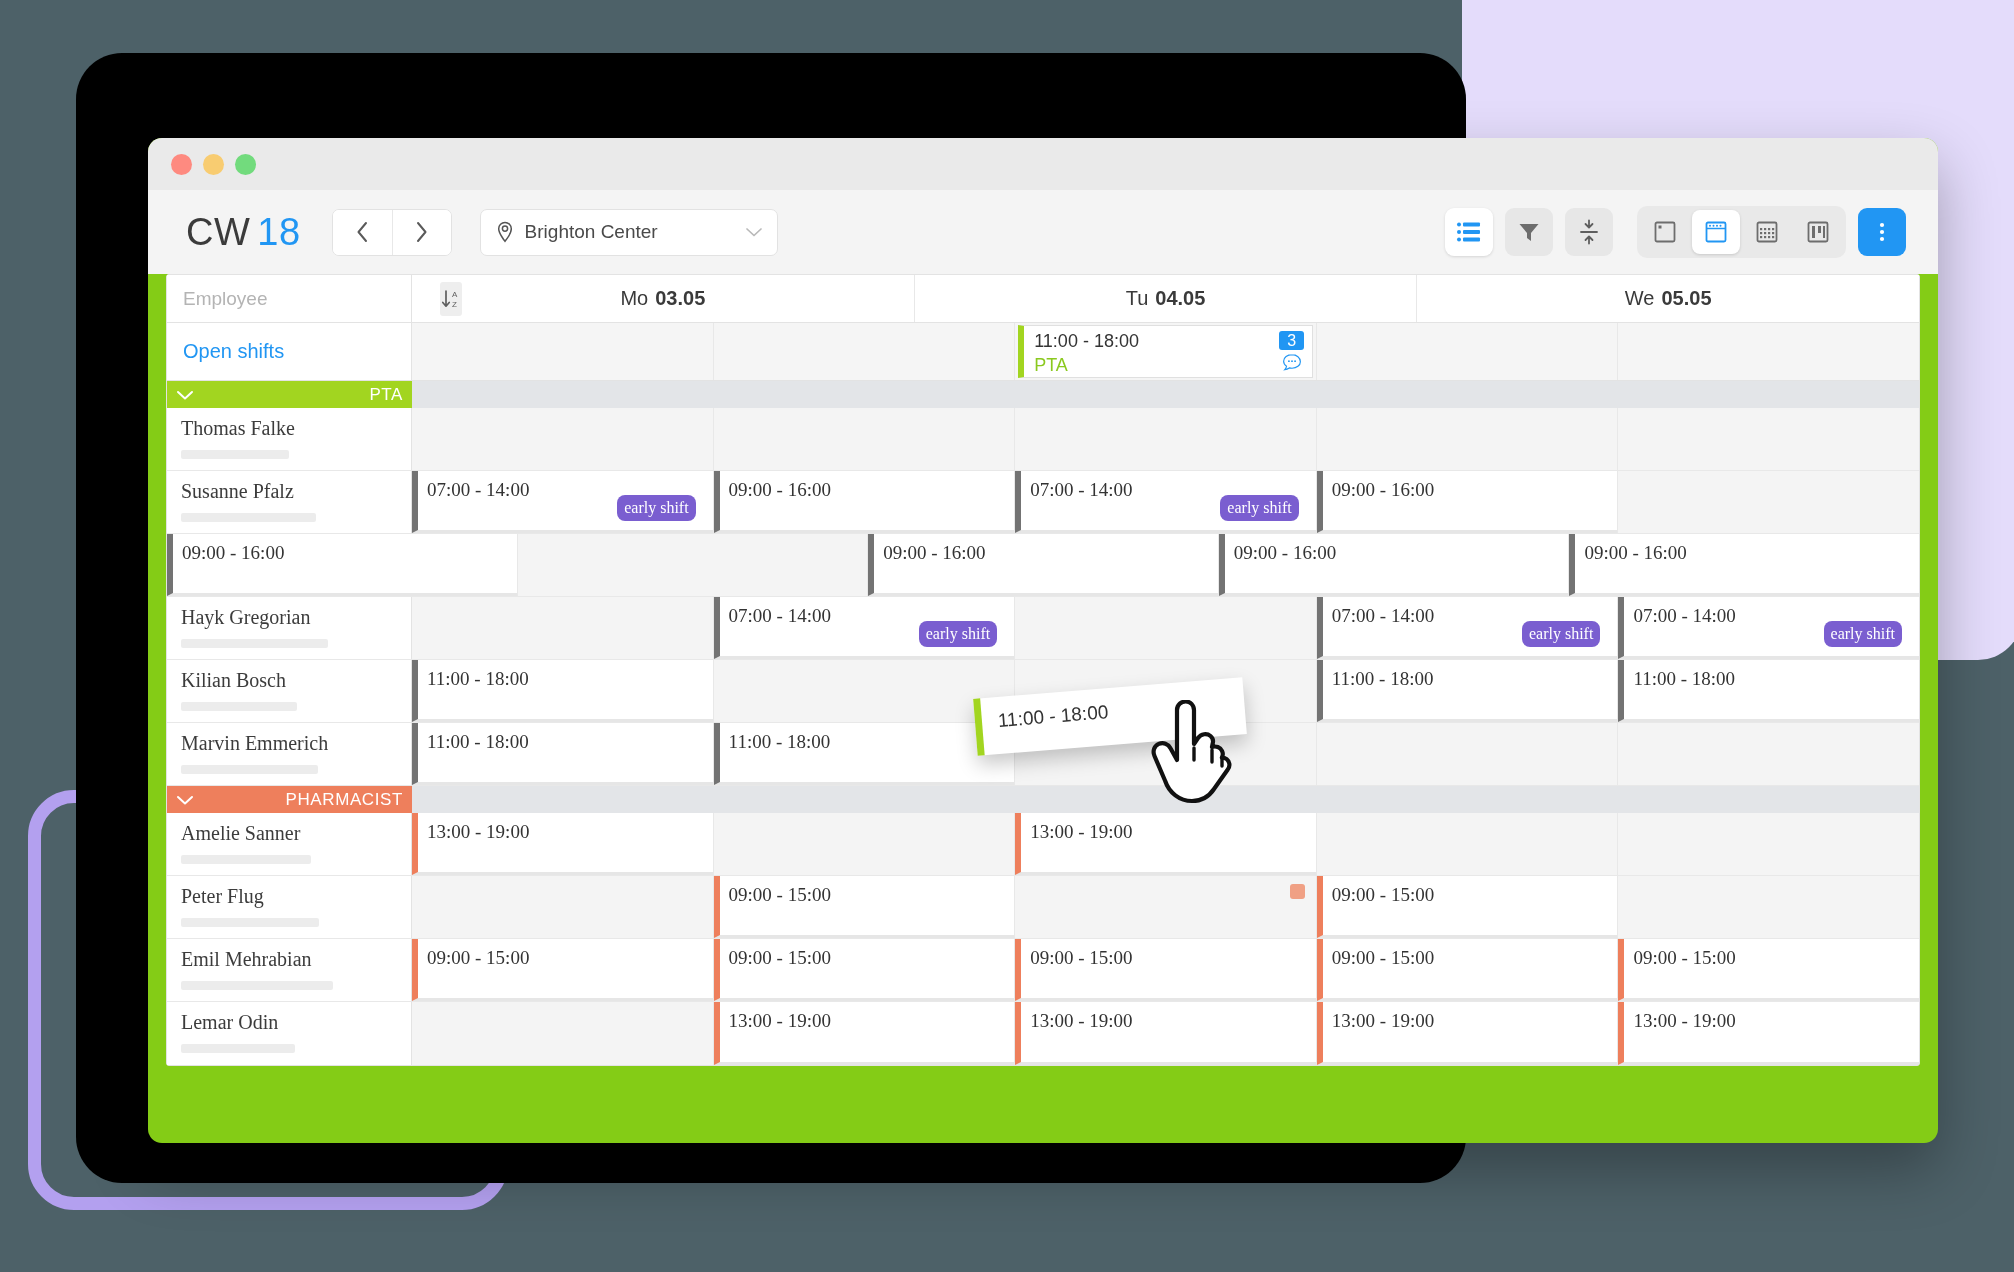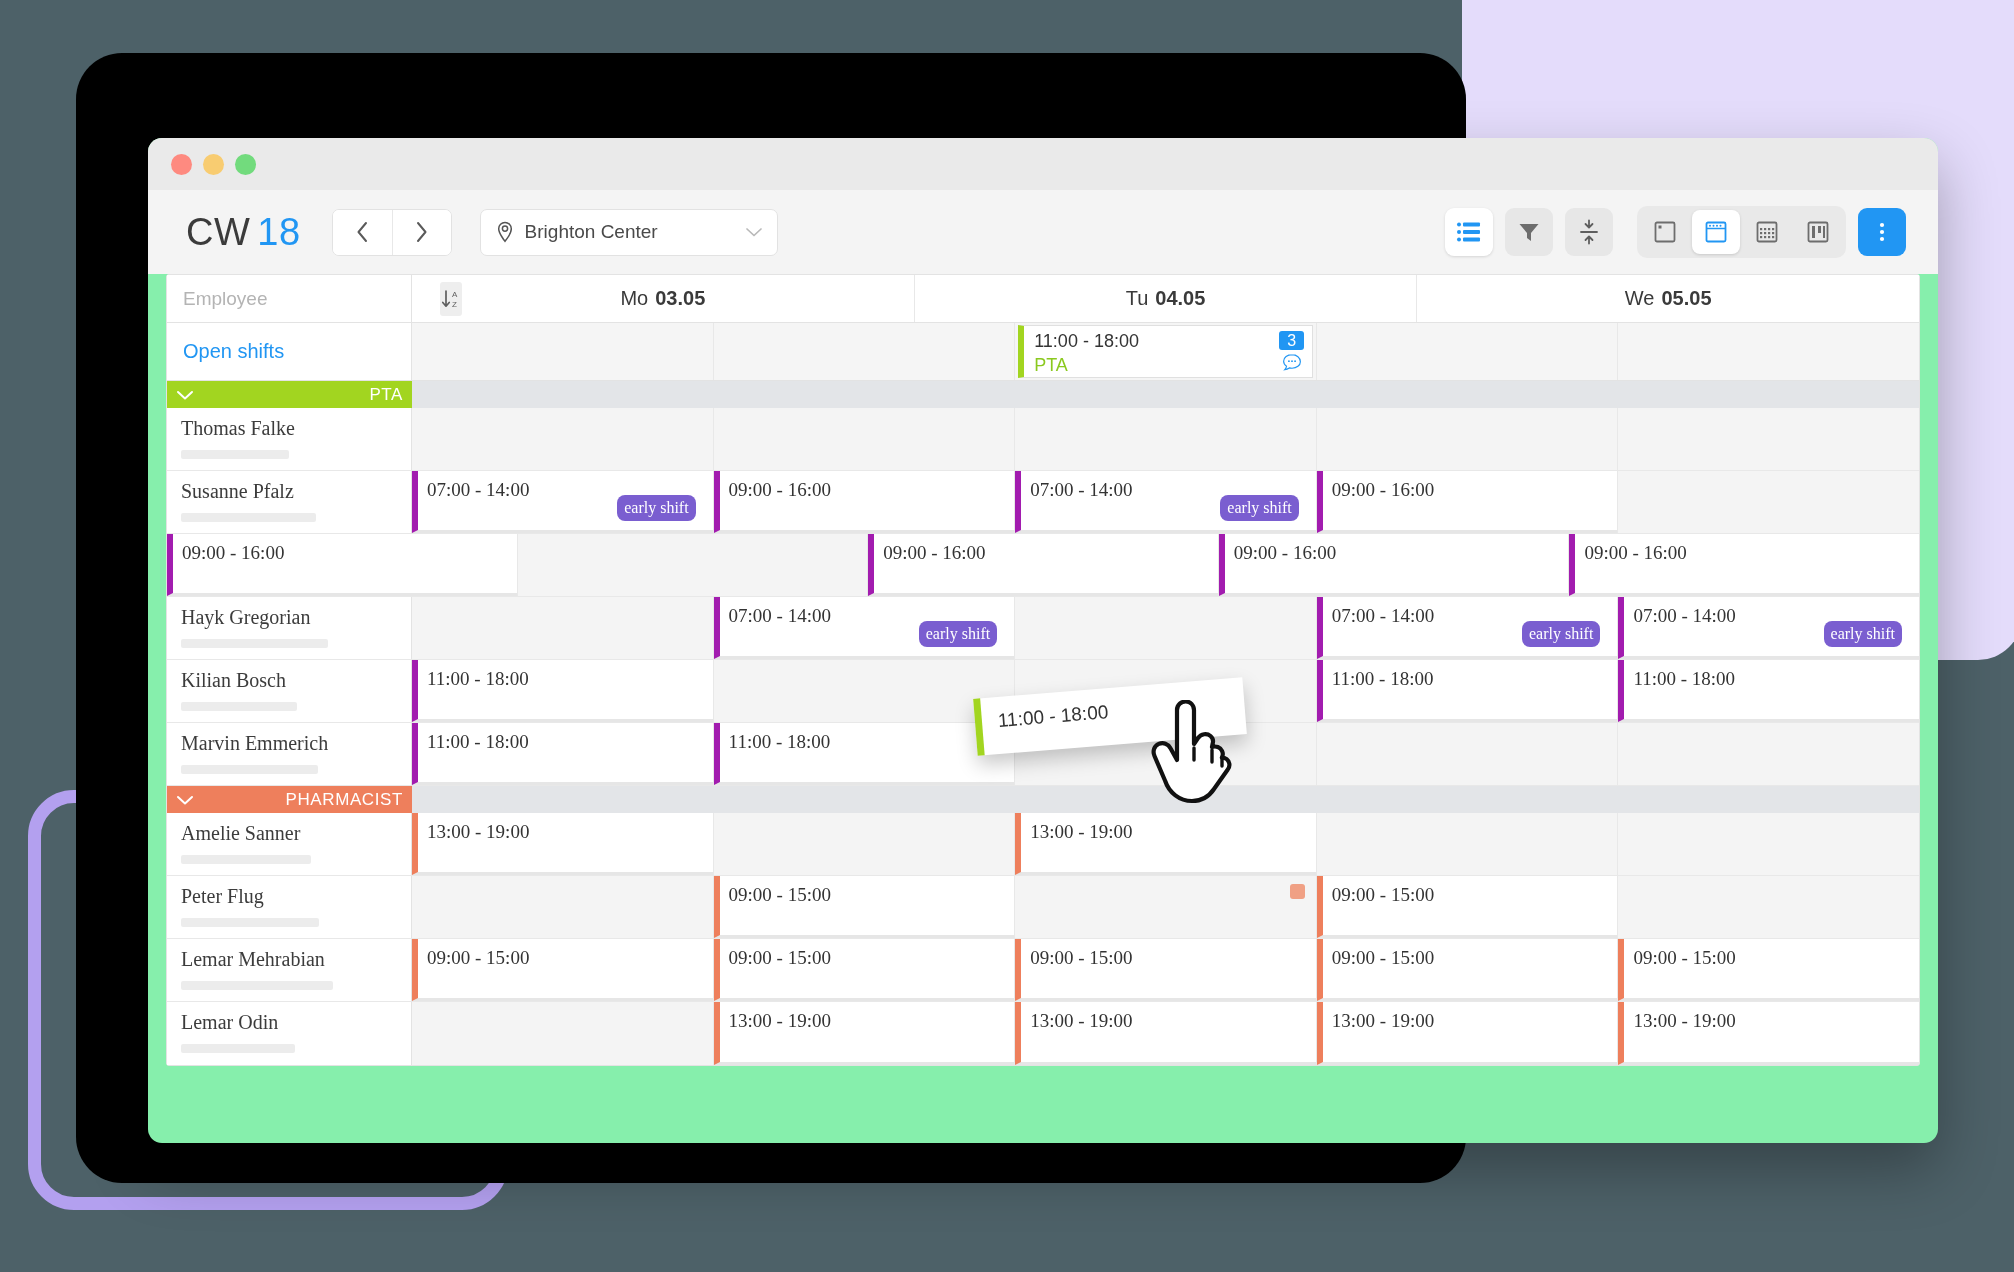--- a/index.html
+++ b/index.html
@@ -36,21 +36,21 @@
     background: #000;
     border-radius: 46px;
     z-index: 2;
   }
 
   
   .window {
     position: absolute;
     left: 148px; top: 138px;
     width: 1790px; height: 1005px;
-    background: #86efac;
+    background: #84cc16;
     border-radius: 14px;
     overflow: hidden;
     box-shadow: 0 26px 60px rgba(0,0,0,.30);
     z-index: 3;
   }
 
   .titlebar {
     height: 52px;
     background: #eaeaea;
     display: flex;
@@ -258,21 +258,21 @@
     background: #ececec;
     border-radius: 2px;
     margin-top: 10px;
   }
   .emprow .daycol { background: #f4f4f4; }
 
   .shift {
     position: absolute;
     left: 0; right: 0; top: 0; bottom: 0;
     background: #fff;
-    border-left: 6px solid #a21caf;
+    border-left: 6px solid #737373;
     border-bottom: 3px solid #e6e6e6;
     padding: 8px 9px 0 9px;
     cursor: pointer;
   }
   .shift.orange { border-left-color: #ee7f5c; }
   .shift .stime { font-size: 19px; color: #333; }
   .tag {
     position: absolute;
     right: 17px; bottom: 9px;
     background: #7a5ed0;
@@ -686,21 +686,21 @@
       <div class="daycol">
           <div class="shift orange">
             <div class="stime">09:00 - 15:00</div>
           </div>
         </div>
       <div class="daycol"></div>
     </div>
 
     <div class="row emprow">
       <div class="namecol">
-        <div class="empname">Lemar Mehrabian</div>
+        <div class="empname">Emil Mehrabian</div>
         <div class="empbar" style="width:152px"></div>
       </div>
       <div class="daycol">
           <div class="shift orange">
             <div class="stime">09:00 - 15:00</div>
           </div>
         </div>
       <div class="daycol">
           <div class="shift orange">
             <div class="stime">09:00 - 15:00</div>

